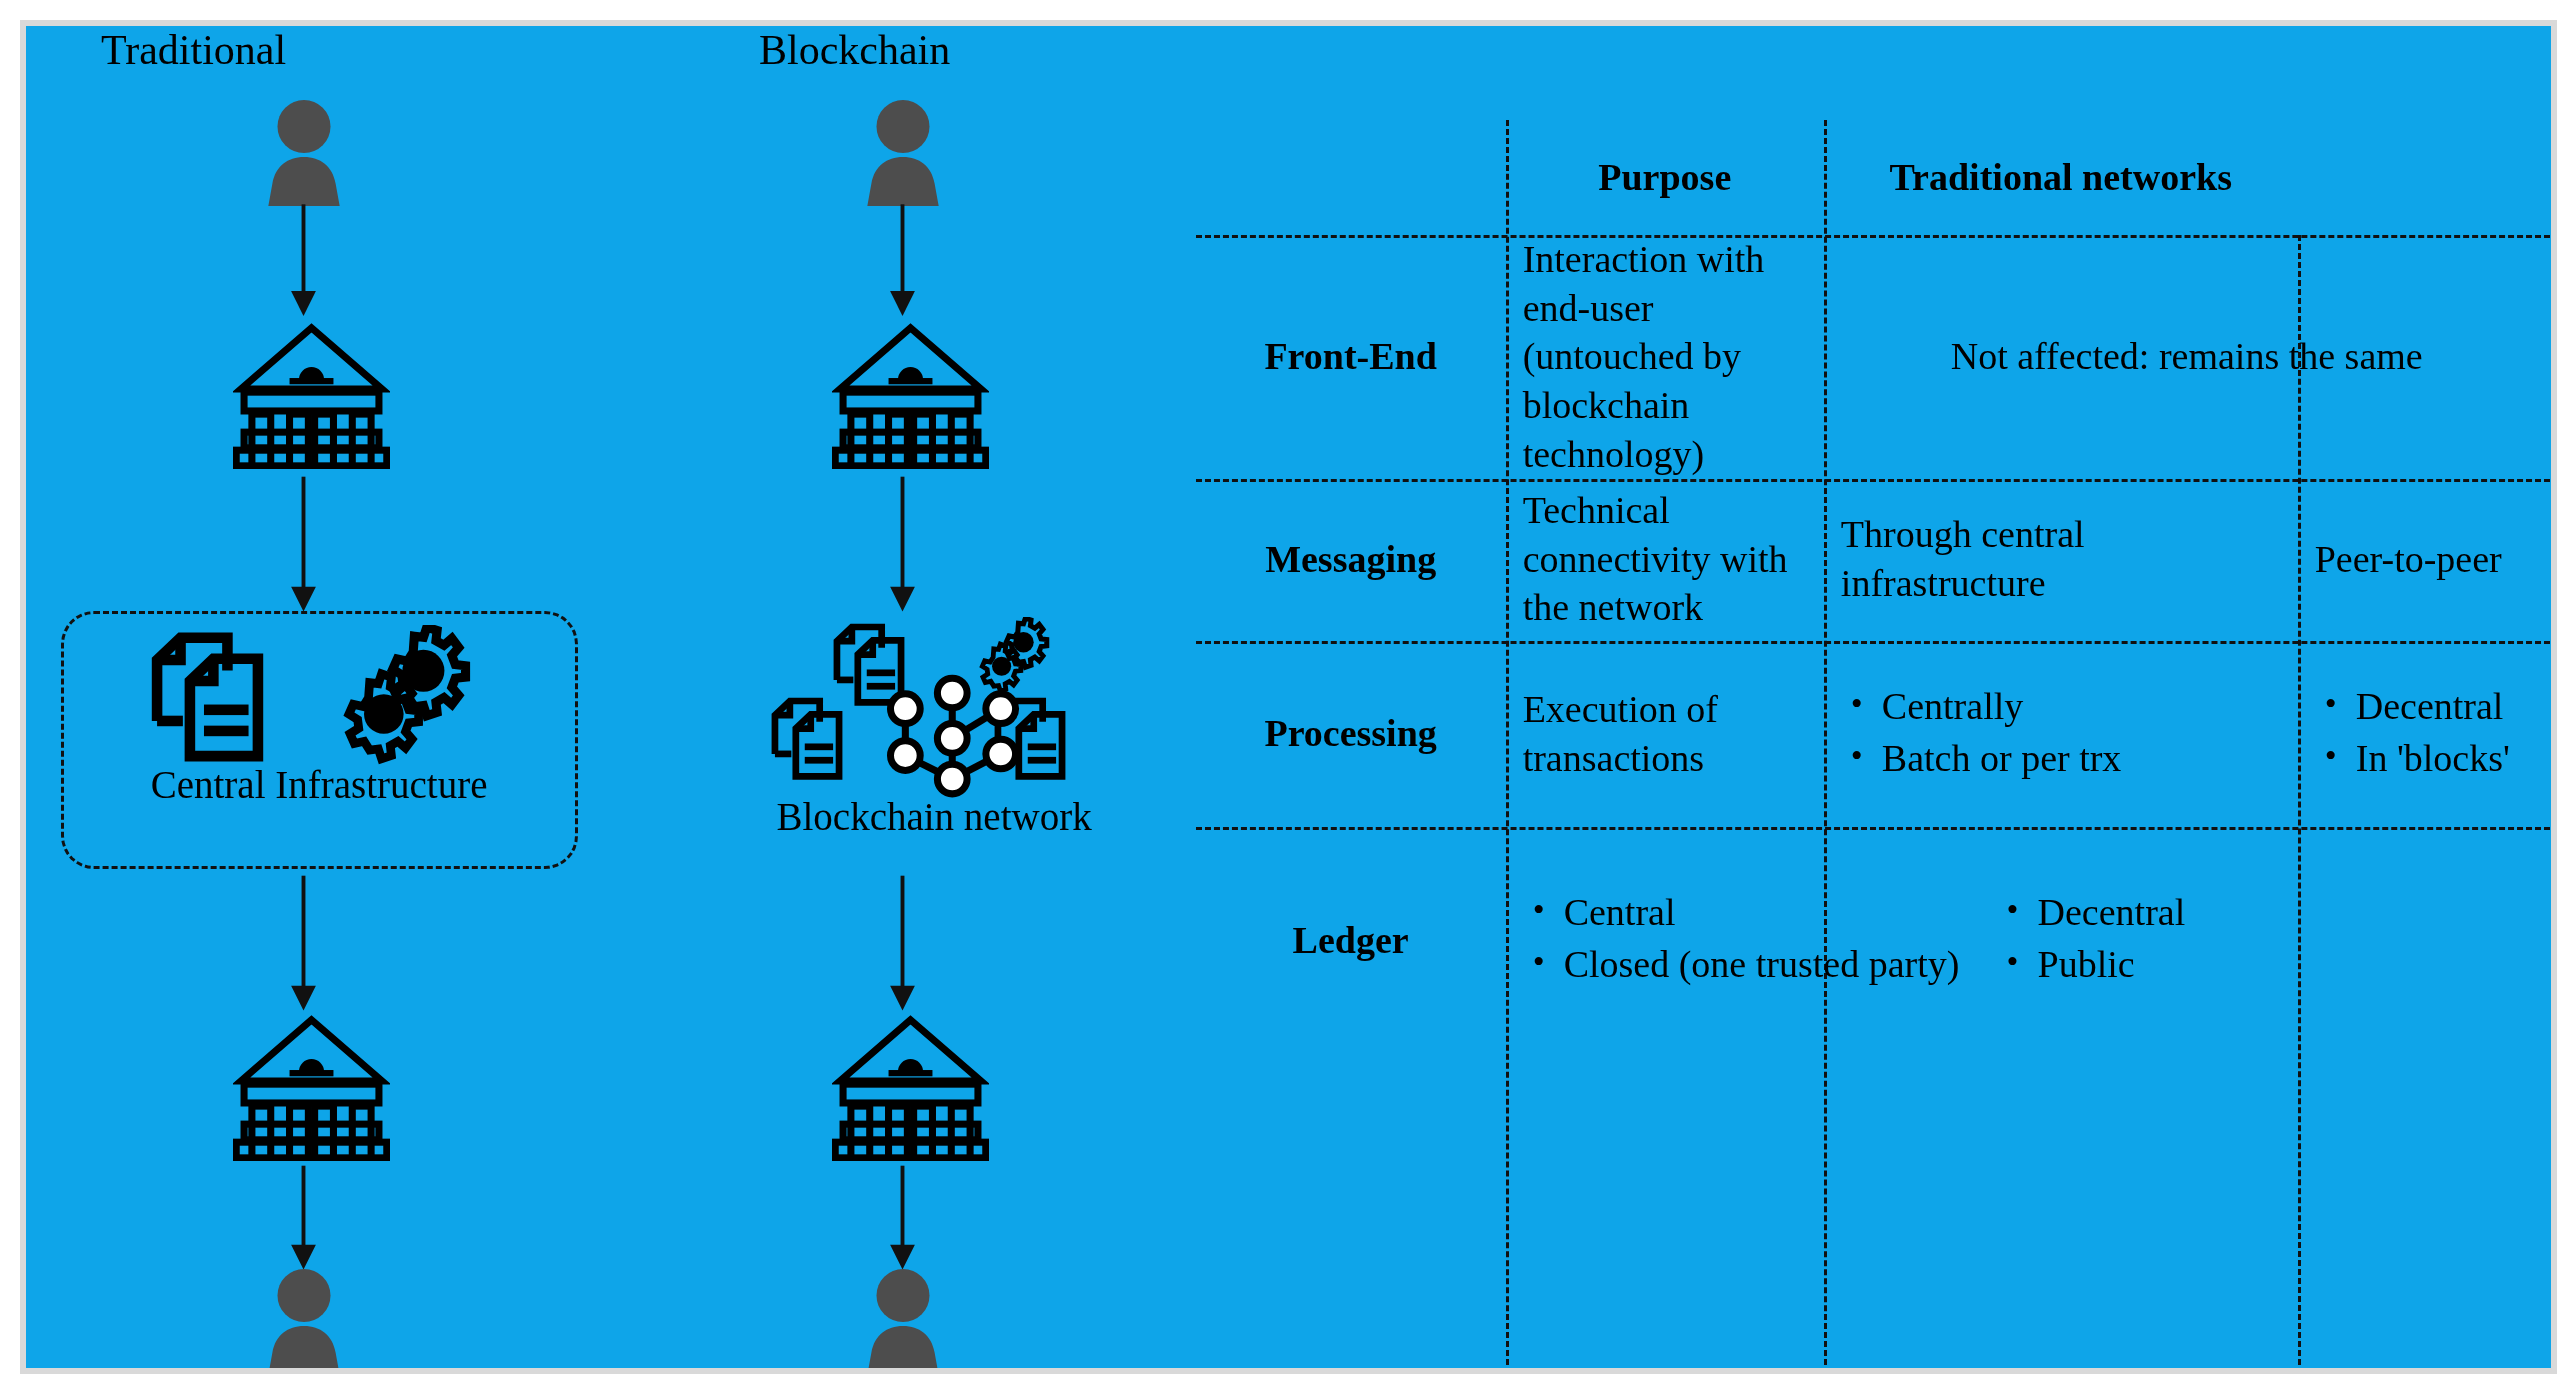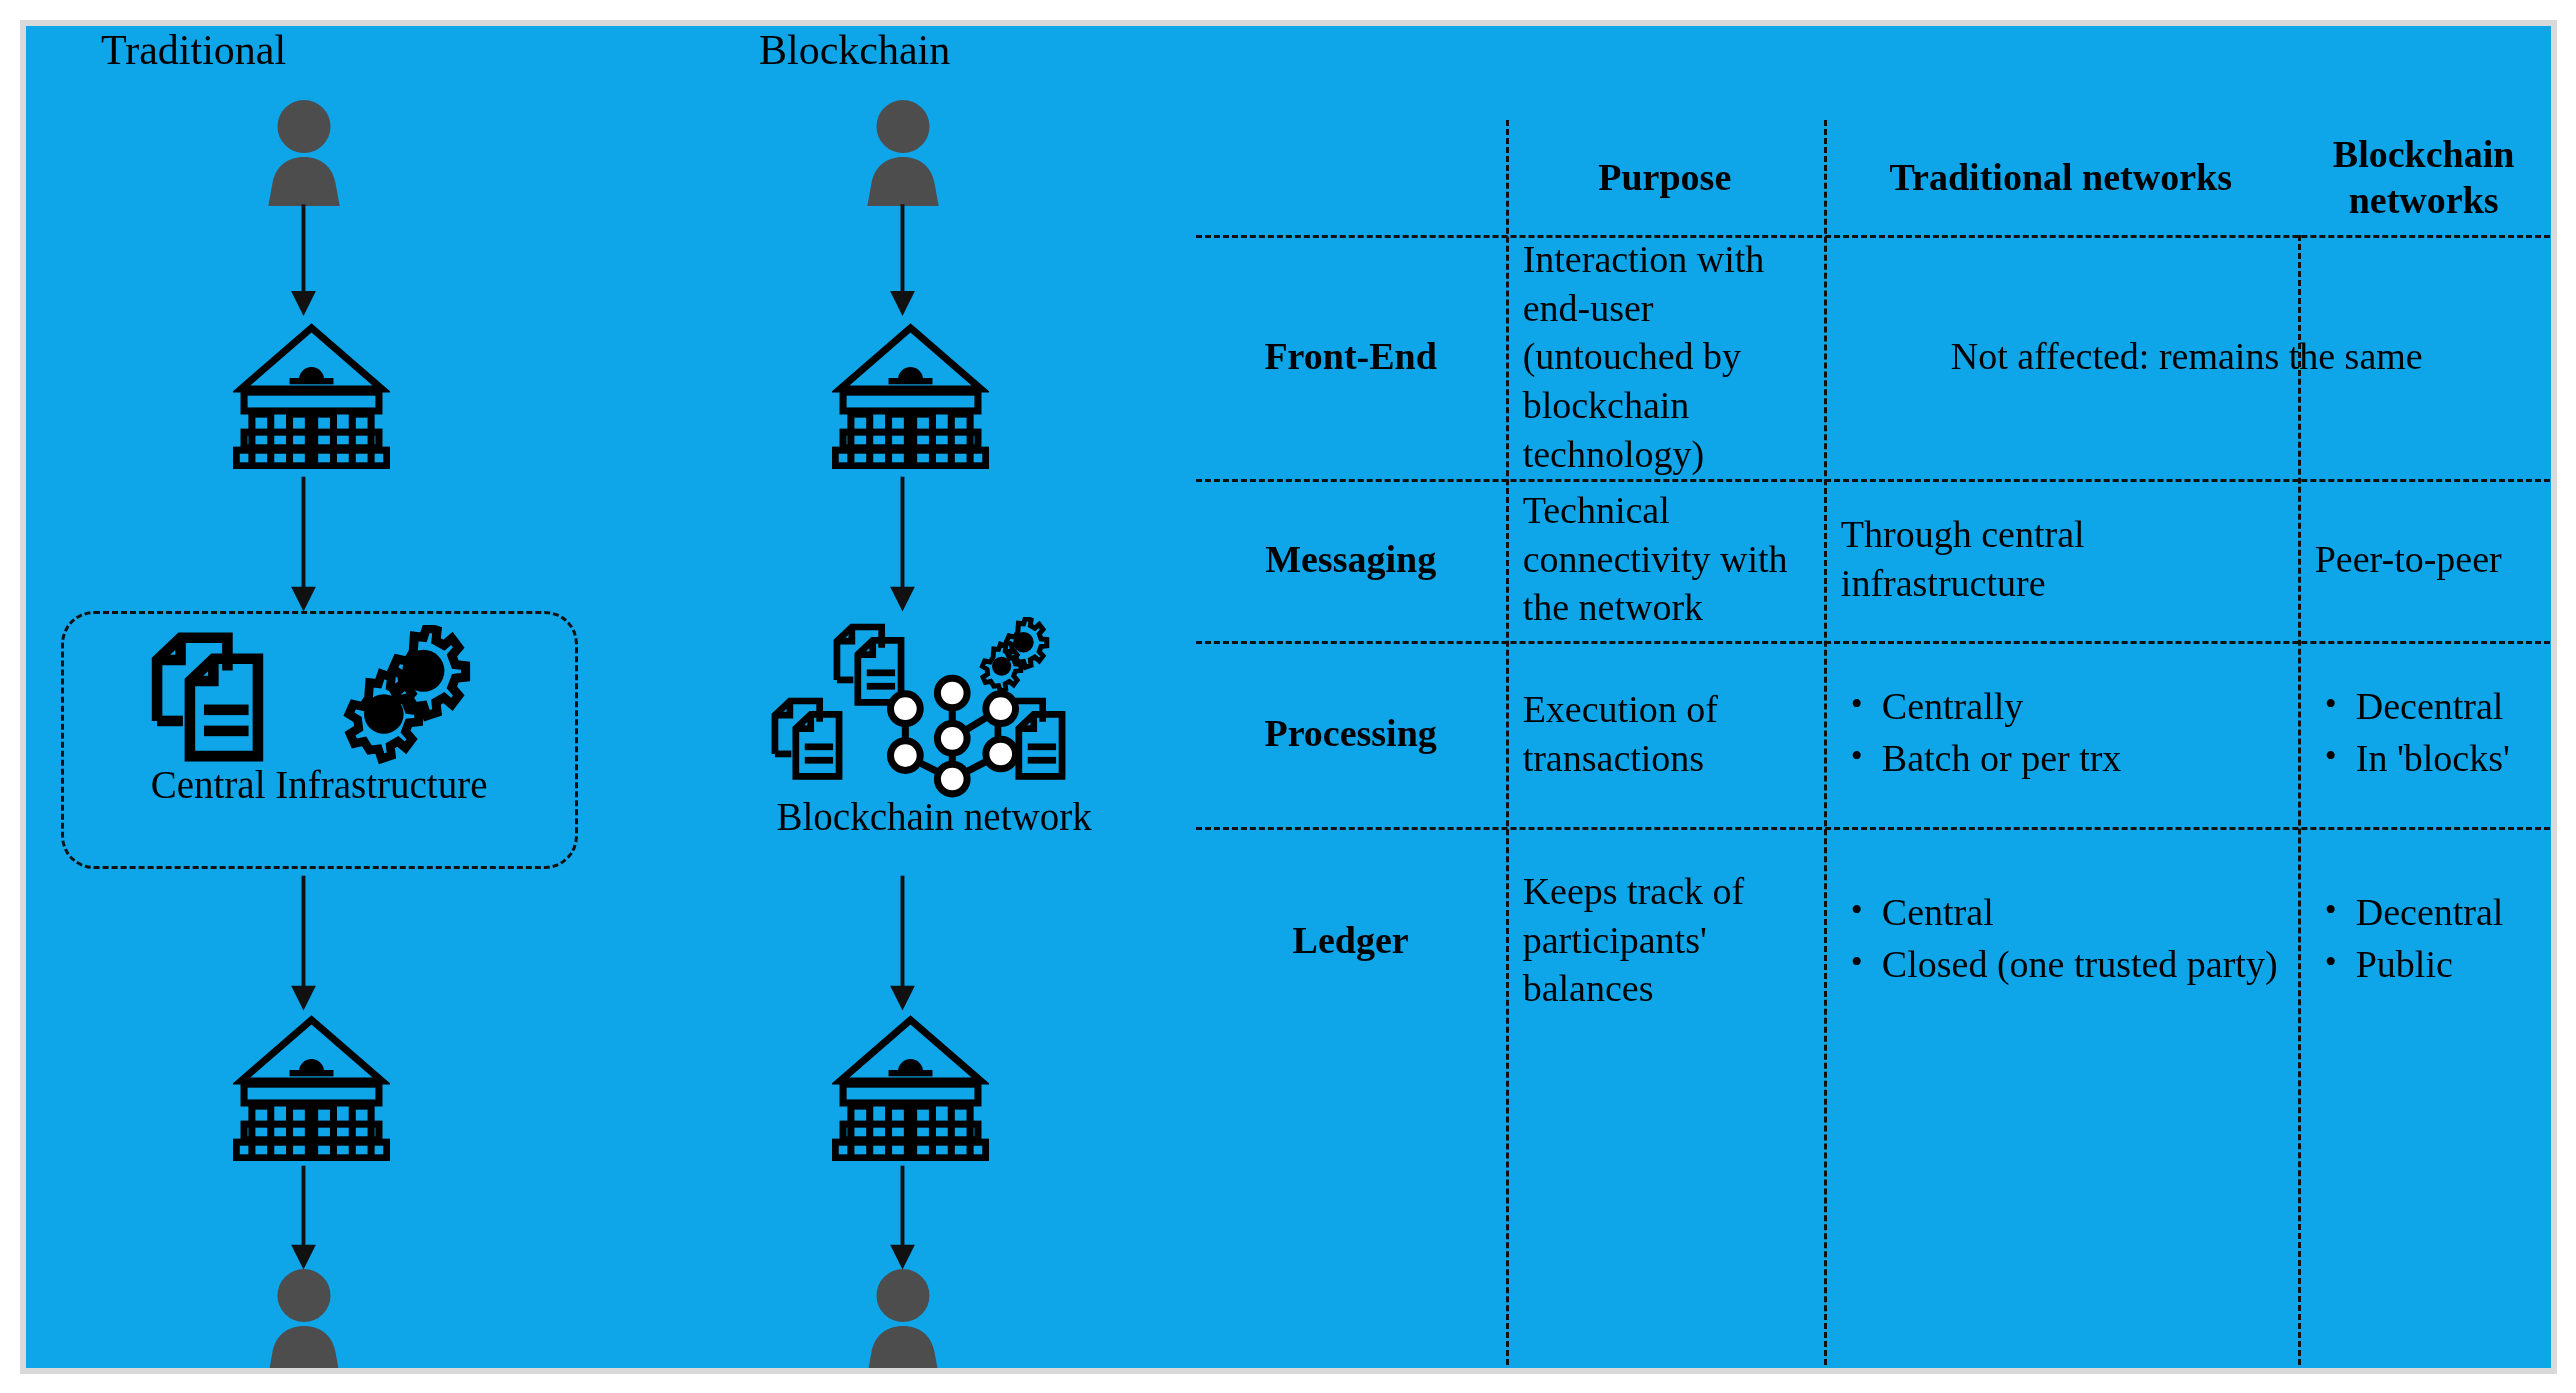--- a/index.html
+++ b/index.html
@@ -318,21 +318,20 @@
 
     <div class="hline" style="top:115px;"></div>
     <div class="hline" style="top:359px;"></div>
     <div class="hline" style="top:521px;"></div>
     <div class="hline" style="top:707px;"></div>
 
     <div class="trow" style="top:0;height:115px;">
       <div class="tcell c0"></div>
       <div class="tcell c1 thead-cell">Purpose</div>
       <div class="tcell c2 thead-cell" style="width:35.0%;">Traditional networks</div>
-      <div class="tcell c3 thead-cell">Blockchain networks</div>
     </div>
 
     <div class="trow" style="top:115px;height:244px;">
       <div class="tcell c0">Front-End</div>
       <div class="tcell c1">Interaction with end-user (untouched by blockchain technology)</div>
       <div class="tcell c-merged">Not affected: remains the same</div>
     </div>
 
     <div class="trow" style="top:359px;height:161px;">
       <div class="tcell c0">Messaging</div>
@@ -353,21 +352,20 @@
       <div class="tcell c3">
         <ul class="blist">
           <li>Decentral</li>
           <li>In 'blocks'</li>
         </ul>
       </div>
     </div>
 
     <div class="trow" style="top:707px;height:227px;">
       <div class="tcell c0">Ledger</div>
-      <div class="tcell c1">Keeps track of participants' balances</div>
       <div class="tcell c2">
         <ul class="blist">
           <li>Central</li>
           <li>Closed (one trusted party)</li>
         </ul>
       </div>
       <div class="tcell c3">
         <ul class="blist">
           <li>Decentral</li>
           <li>Public</li>

